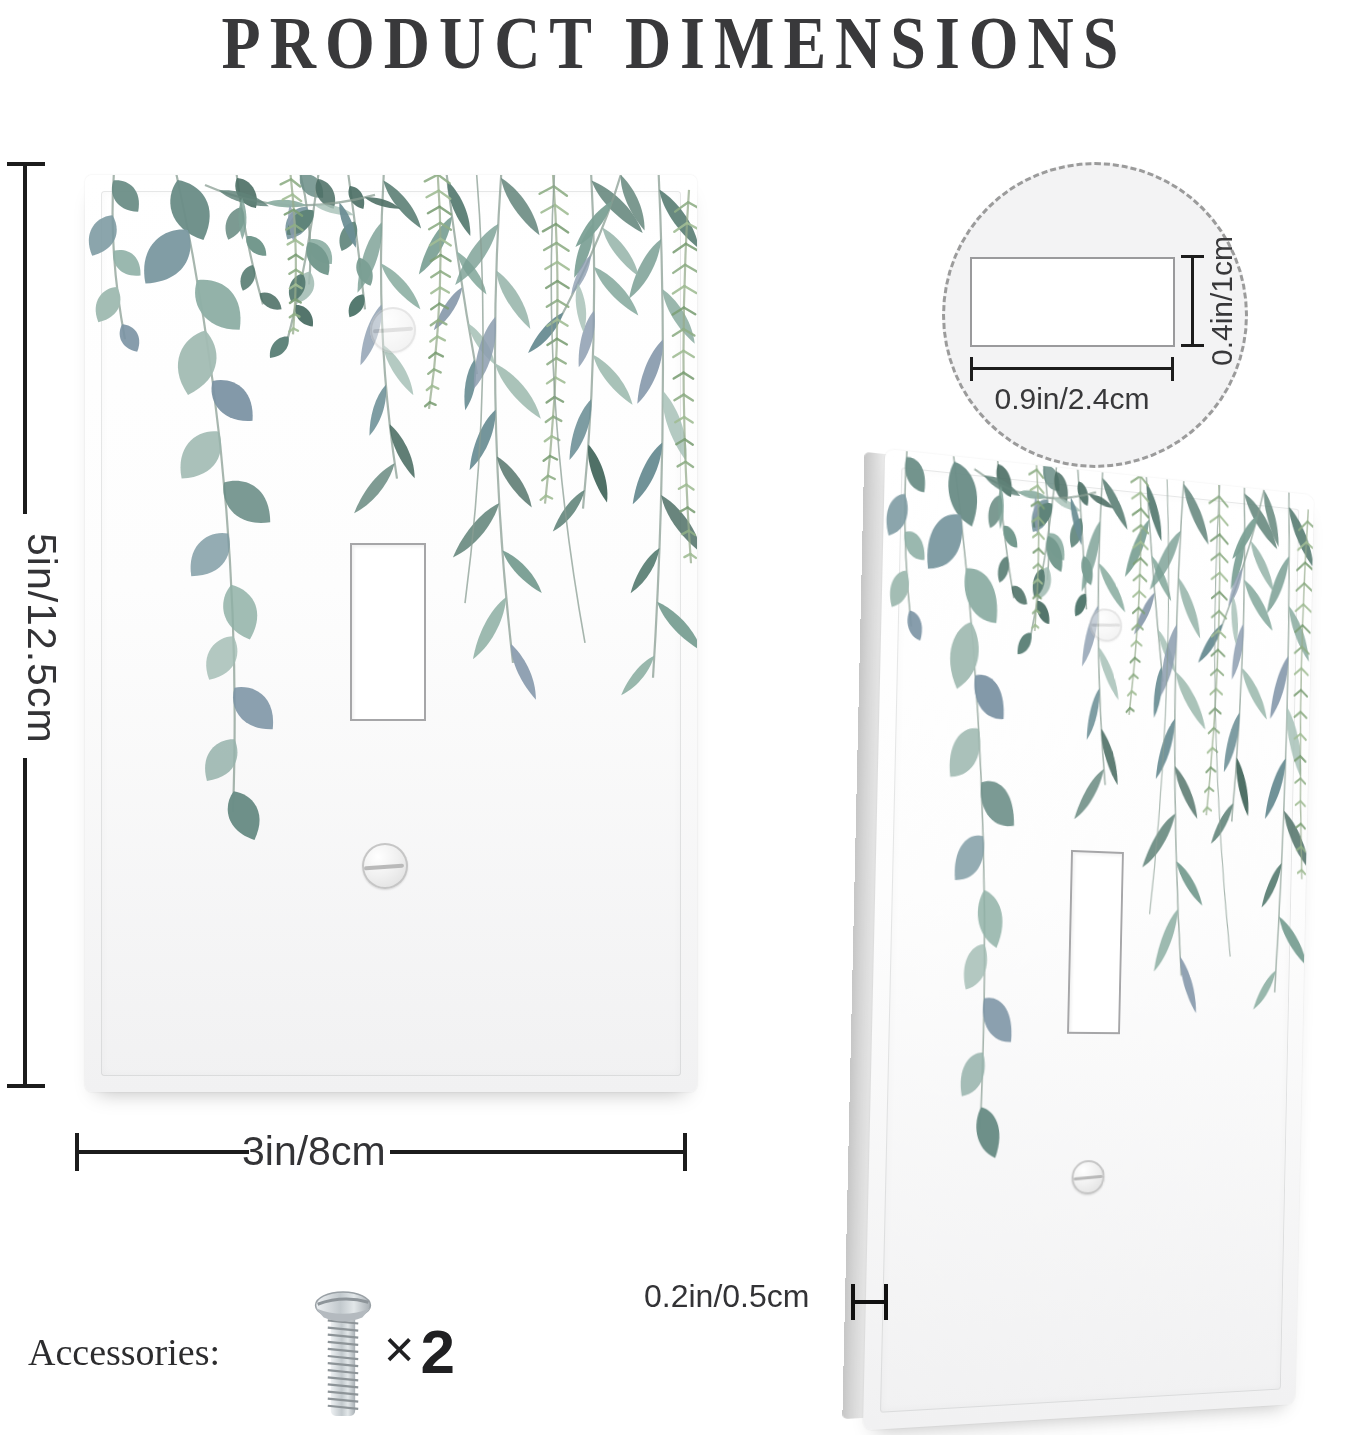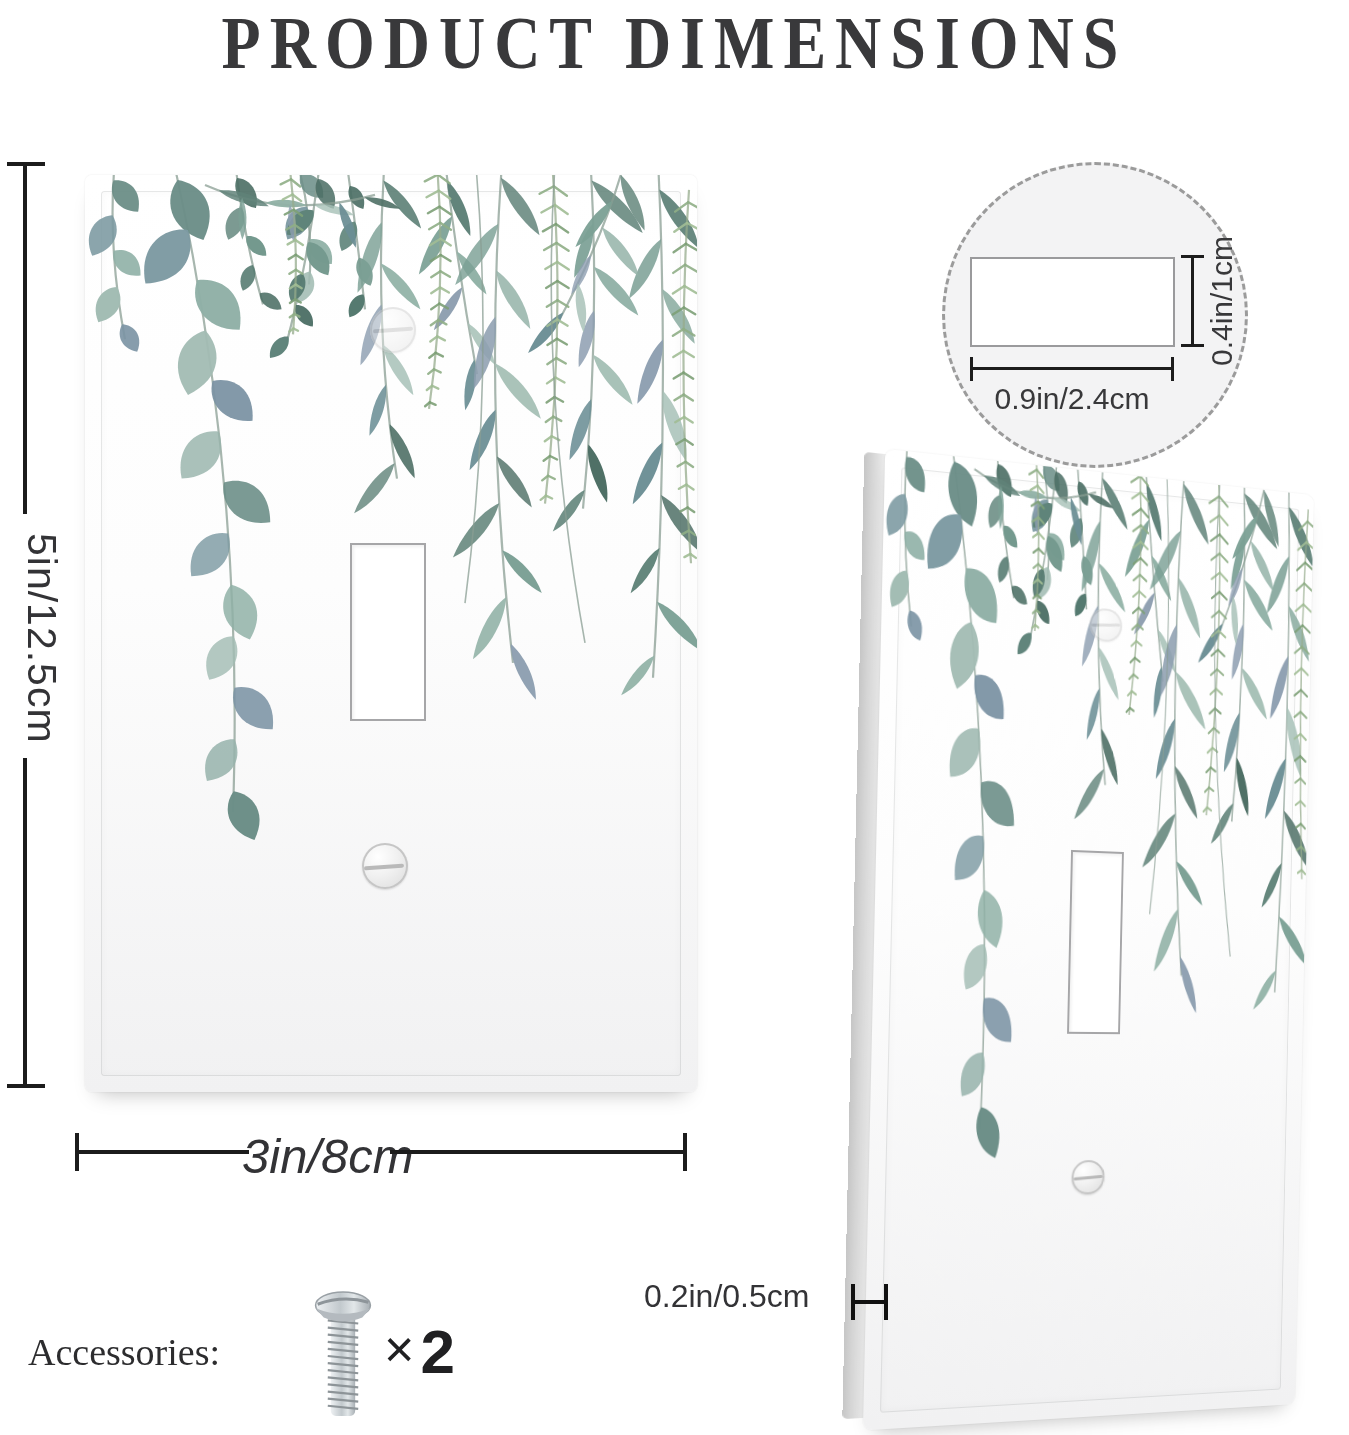--- a/index.html
+++ b/index.html
@@ -19,21 +19,21 @@
     white-space:nowrap;
   }
 
   
   .dimline { position:absolute; background:#1c1c1c; }
   .dim-text {
     position:absolute; color:#333336;
     font-family:"Liberation Sans", sans-serif;
   }
   .v-text { writing-mode:vertical-rl; font-size:41px; letter-spacing:1px; }
-  .h-text { font-size:49px; text-align:center;font-style:italic; }
+  .h-text { font-size:41px; text-align:left; }
 
   
   .plate {
     position:absolute; overflow:hidden; border-radius:7px;
     background:linear-gradient(180deg,#ffffff 0%, #fdfdfd 45%, #f1f1f2 100%);
     box-shadow:0 12px 20px -12px rgba(0,0,0,0.28), 0 0 2px rgba(0,0,0,0.10);
   }
   .bevel {
     position:absolute; inset:16px; border-radius:3px;
     border:1px solid rgba(100,105,105,0.16);

